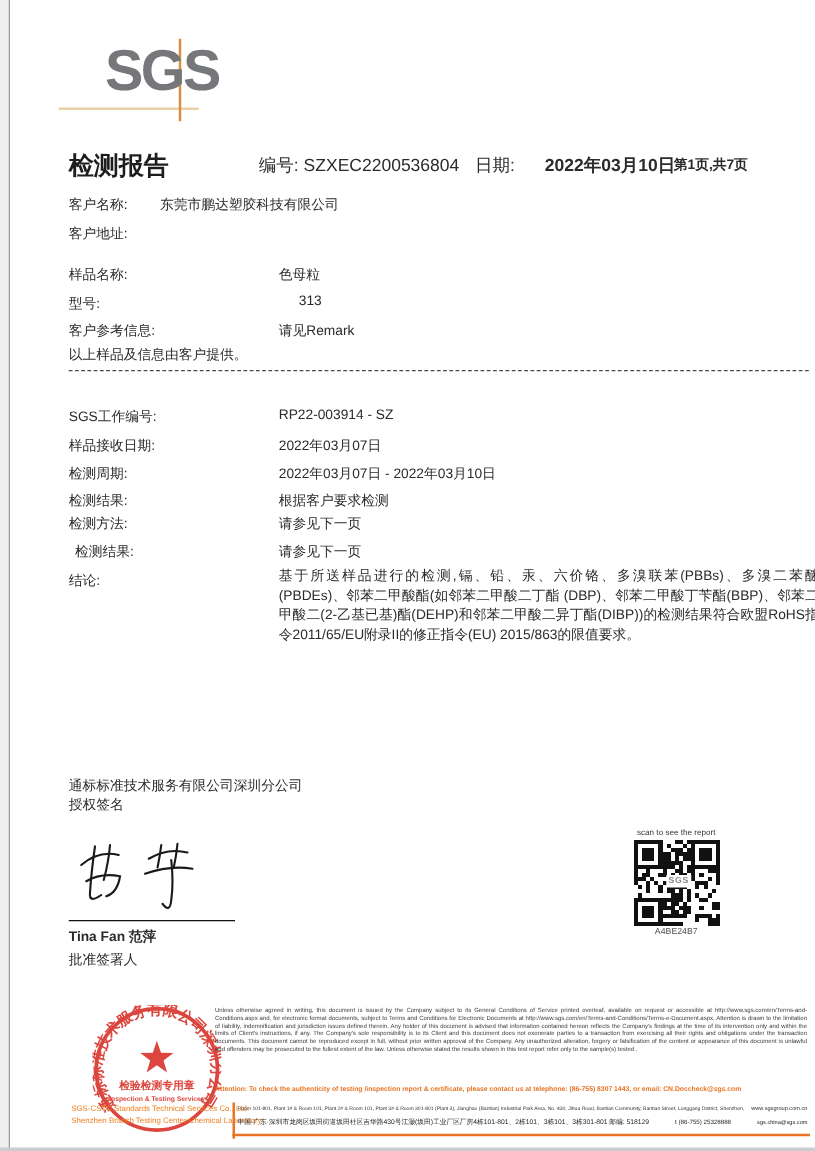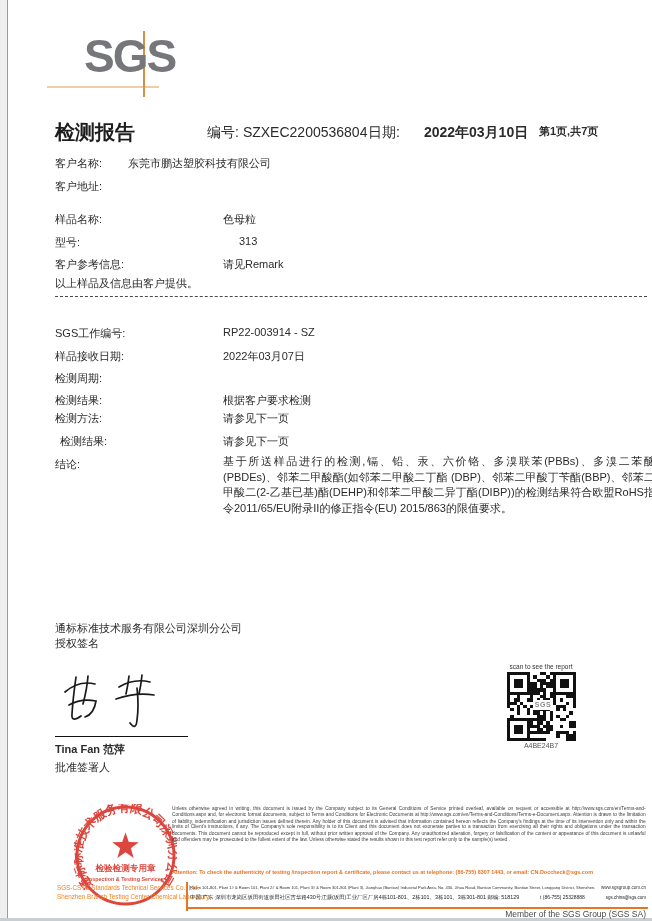--- a/index.html
+++ b/index.html
@@ -33,21 +33,21 @@
 
   <div class="abs" style="left:47px;top:86px;width:112px;height:2px;background:#eccfa5;"></div>
   <div class="abs" style="left:143px;top:31px;width:2px;height:66px;background:#d79043;"></div>
   <div class="abs" style="left:84px;top:33px;font-size:46px;font-weight:bold;color:#76777a;letter-spacing:-2px;line-height:1;">SGS</div>
 
   <div class="abs title" style="left:55px;top:119px;">检测报告</div>
   <div class="abs pair" style="left:207px;top:124px;">
     <span>编号:</span>
     <span style="font-weight:normal;">SZXEC2200536804</span>
   </div>
-  <div class="abs pair" style="left:368px;top:124px;gap:24px;">
+  <div class="abs pair" style="left:380px;top:124px;gap:24px;">
     <span>日期:</span>
     <span style="font-weight:bold;">2022年03月10日</span>
   </div>
   <div class="abs val" style="left:539px;top:124px;font-weight:bold;">第1页,共7页</div>
 
   <div class="abs lbl" style="left:55px;top:156px;">客户名称:</div>
   <div class="abs val" style="left:128px;top:156px;">东莞市鹏达塑胶科技有限公司</div>
 
   <div class="abs lbl" style="left:55px;top:179px;">客户地址:</div>
 
@@ -64,20 +64,21 @@
 
   <div class="abs dashed" style="left:55px;top:296px;width:592px;"></div>
 
   <div class="abs lbl" style="left:55px;top:326px;">SGS工作编号:</div>
   <div class="abs val" style="left:223px;top:326px;">RP22-003914 - SZ</div>
 
   <div class="abs lbl" style="left:55px;top:349px;">样品接收日期:</div>
   <div class="abs val" style="left:223px;top:349px;">2022年03月07日</div>
 
   <div class="abs lbl" style="left:55px;top:371px;">检测周期:</div>
+  <div class="abs val" style="left:223px;top:371px;">2022年03月07日 - 2022年03月10日</div>
 
   <div class="abs lbl" style="left:55px;top:393px;">检测结果:</div>
   <div class="abs val" style="left:223px;top:393px;">根据客户要求检测</div>
 
   <div class="abs lbl" style="left:55px;top:411px;">检测方法:</div>
   <div class="abs val" style="left:223px;top:411px;">请参见下一页</div>
 
   <div class="abs lbl" style="left:60px;top:434px;">检测结果:</div>
   <div class="abs val" style="left:223px;top:434px;">请参见下一页</div>
 
@@ -293,15 +294,14 @@
 
   <div class="tiny" style="left:190px;top:894px;width:608px;transform:scale(0.75);display:flex;justify-content:space-between;align-items:baseline;">
     <span style="font-size:7.2px;color:#1e1e1e;white-space:nowrap;overflow:hidden;max-width:440px;">中国·广东·深圳市龙岗区坂田街道坂田社区吉华路430号江灏(坂田)工业厂区厂房4栋101-801、2栋101、3栋101、3栋301-801 邮编: 518129</span>
     <span style="font-size:6.6px;color:#1e1e1e;white-space:nowrap;">t (86-755) 25328888</span>
     <span style="font-size:6px;color:#1e1e1e;white-space:nowrap;">sgs.china@sgs.com</span>
   </div>
 
   <div class="abs" style="left:186px;top:882px;width:2px;height:29px;background:#e87424;"></div>
   <div class="abs" style="left:186px;top:907px;width:462px;height:2px;background:#e87424;"></div>
 
-  <div class="abs" style="left:300px;top:909px;width:346px;text-align:right;font-size:8.5px;color:#4a4a4a;">Member of the SGS Group (SGS SA)</div>
 
 </div>
 
 </body></html>

